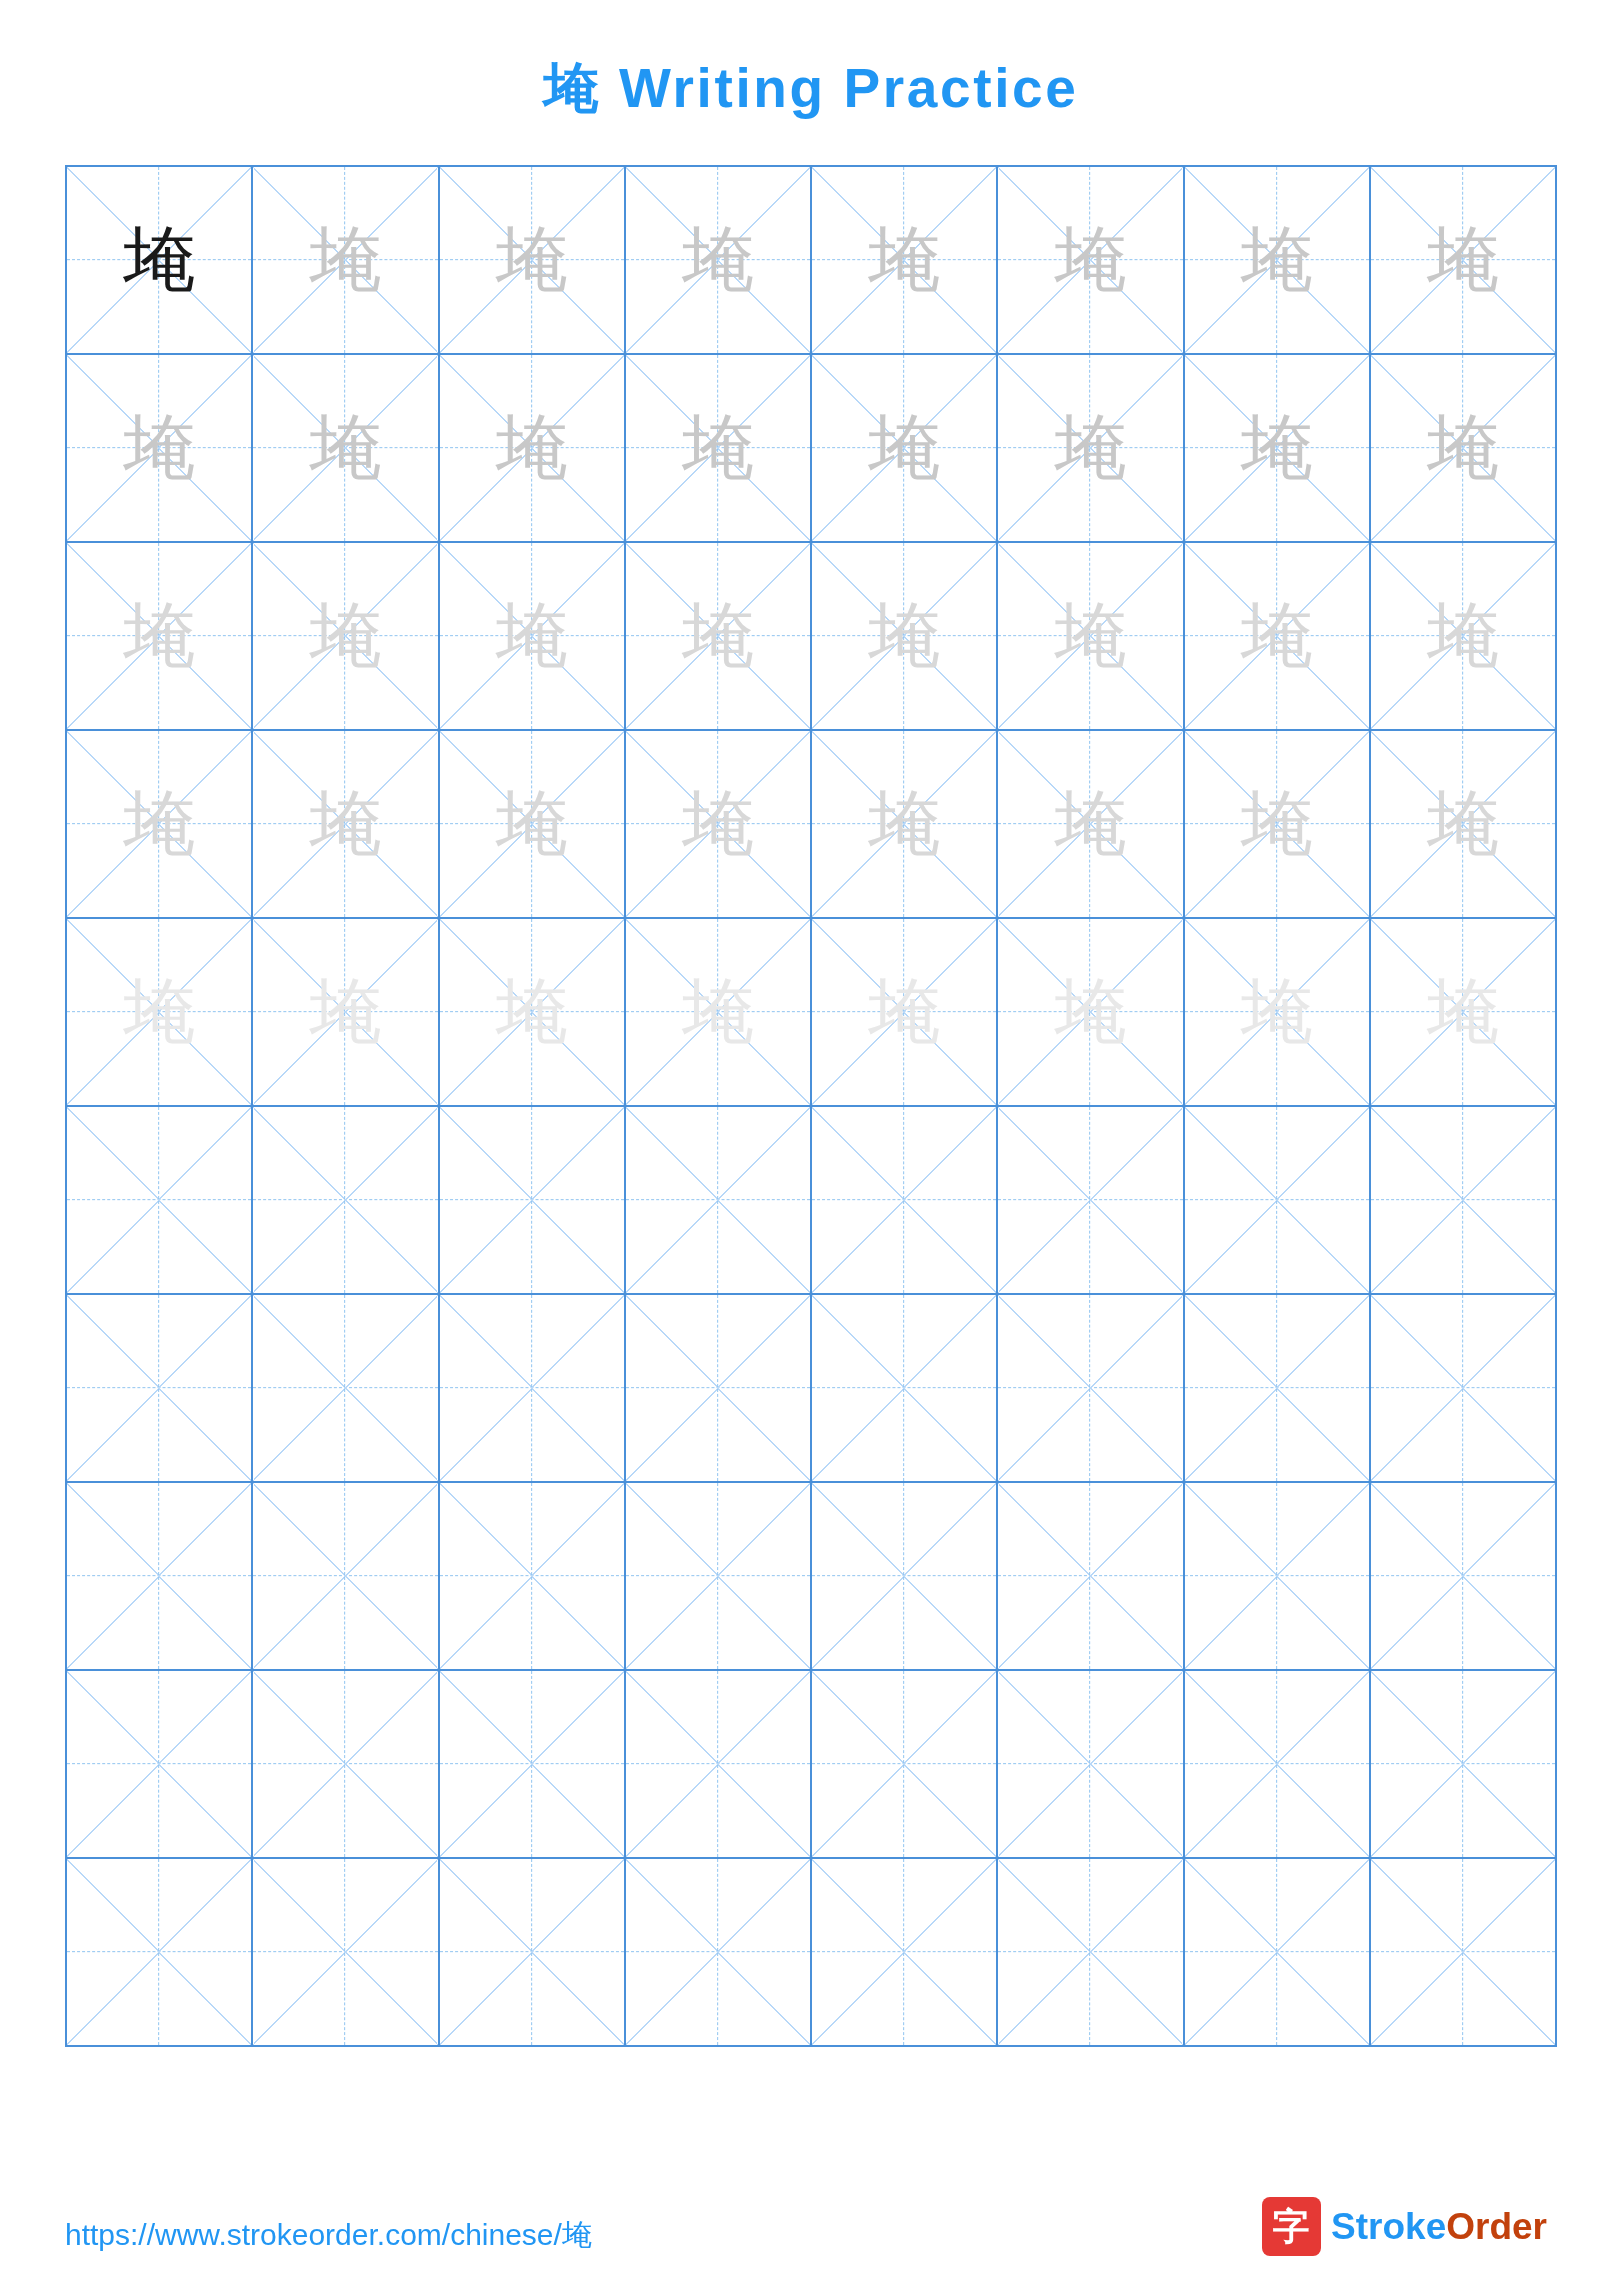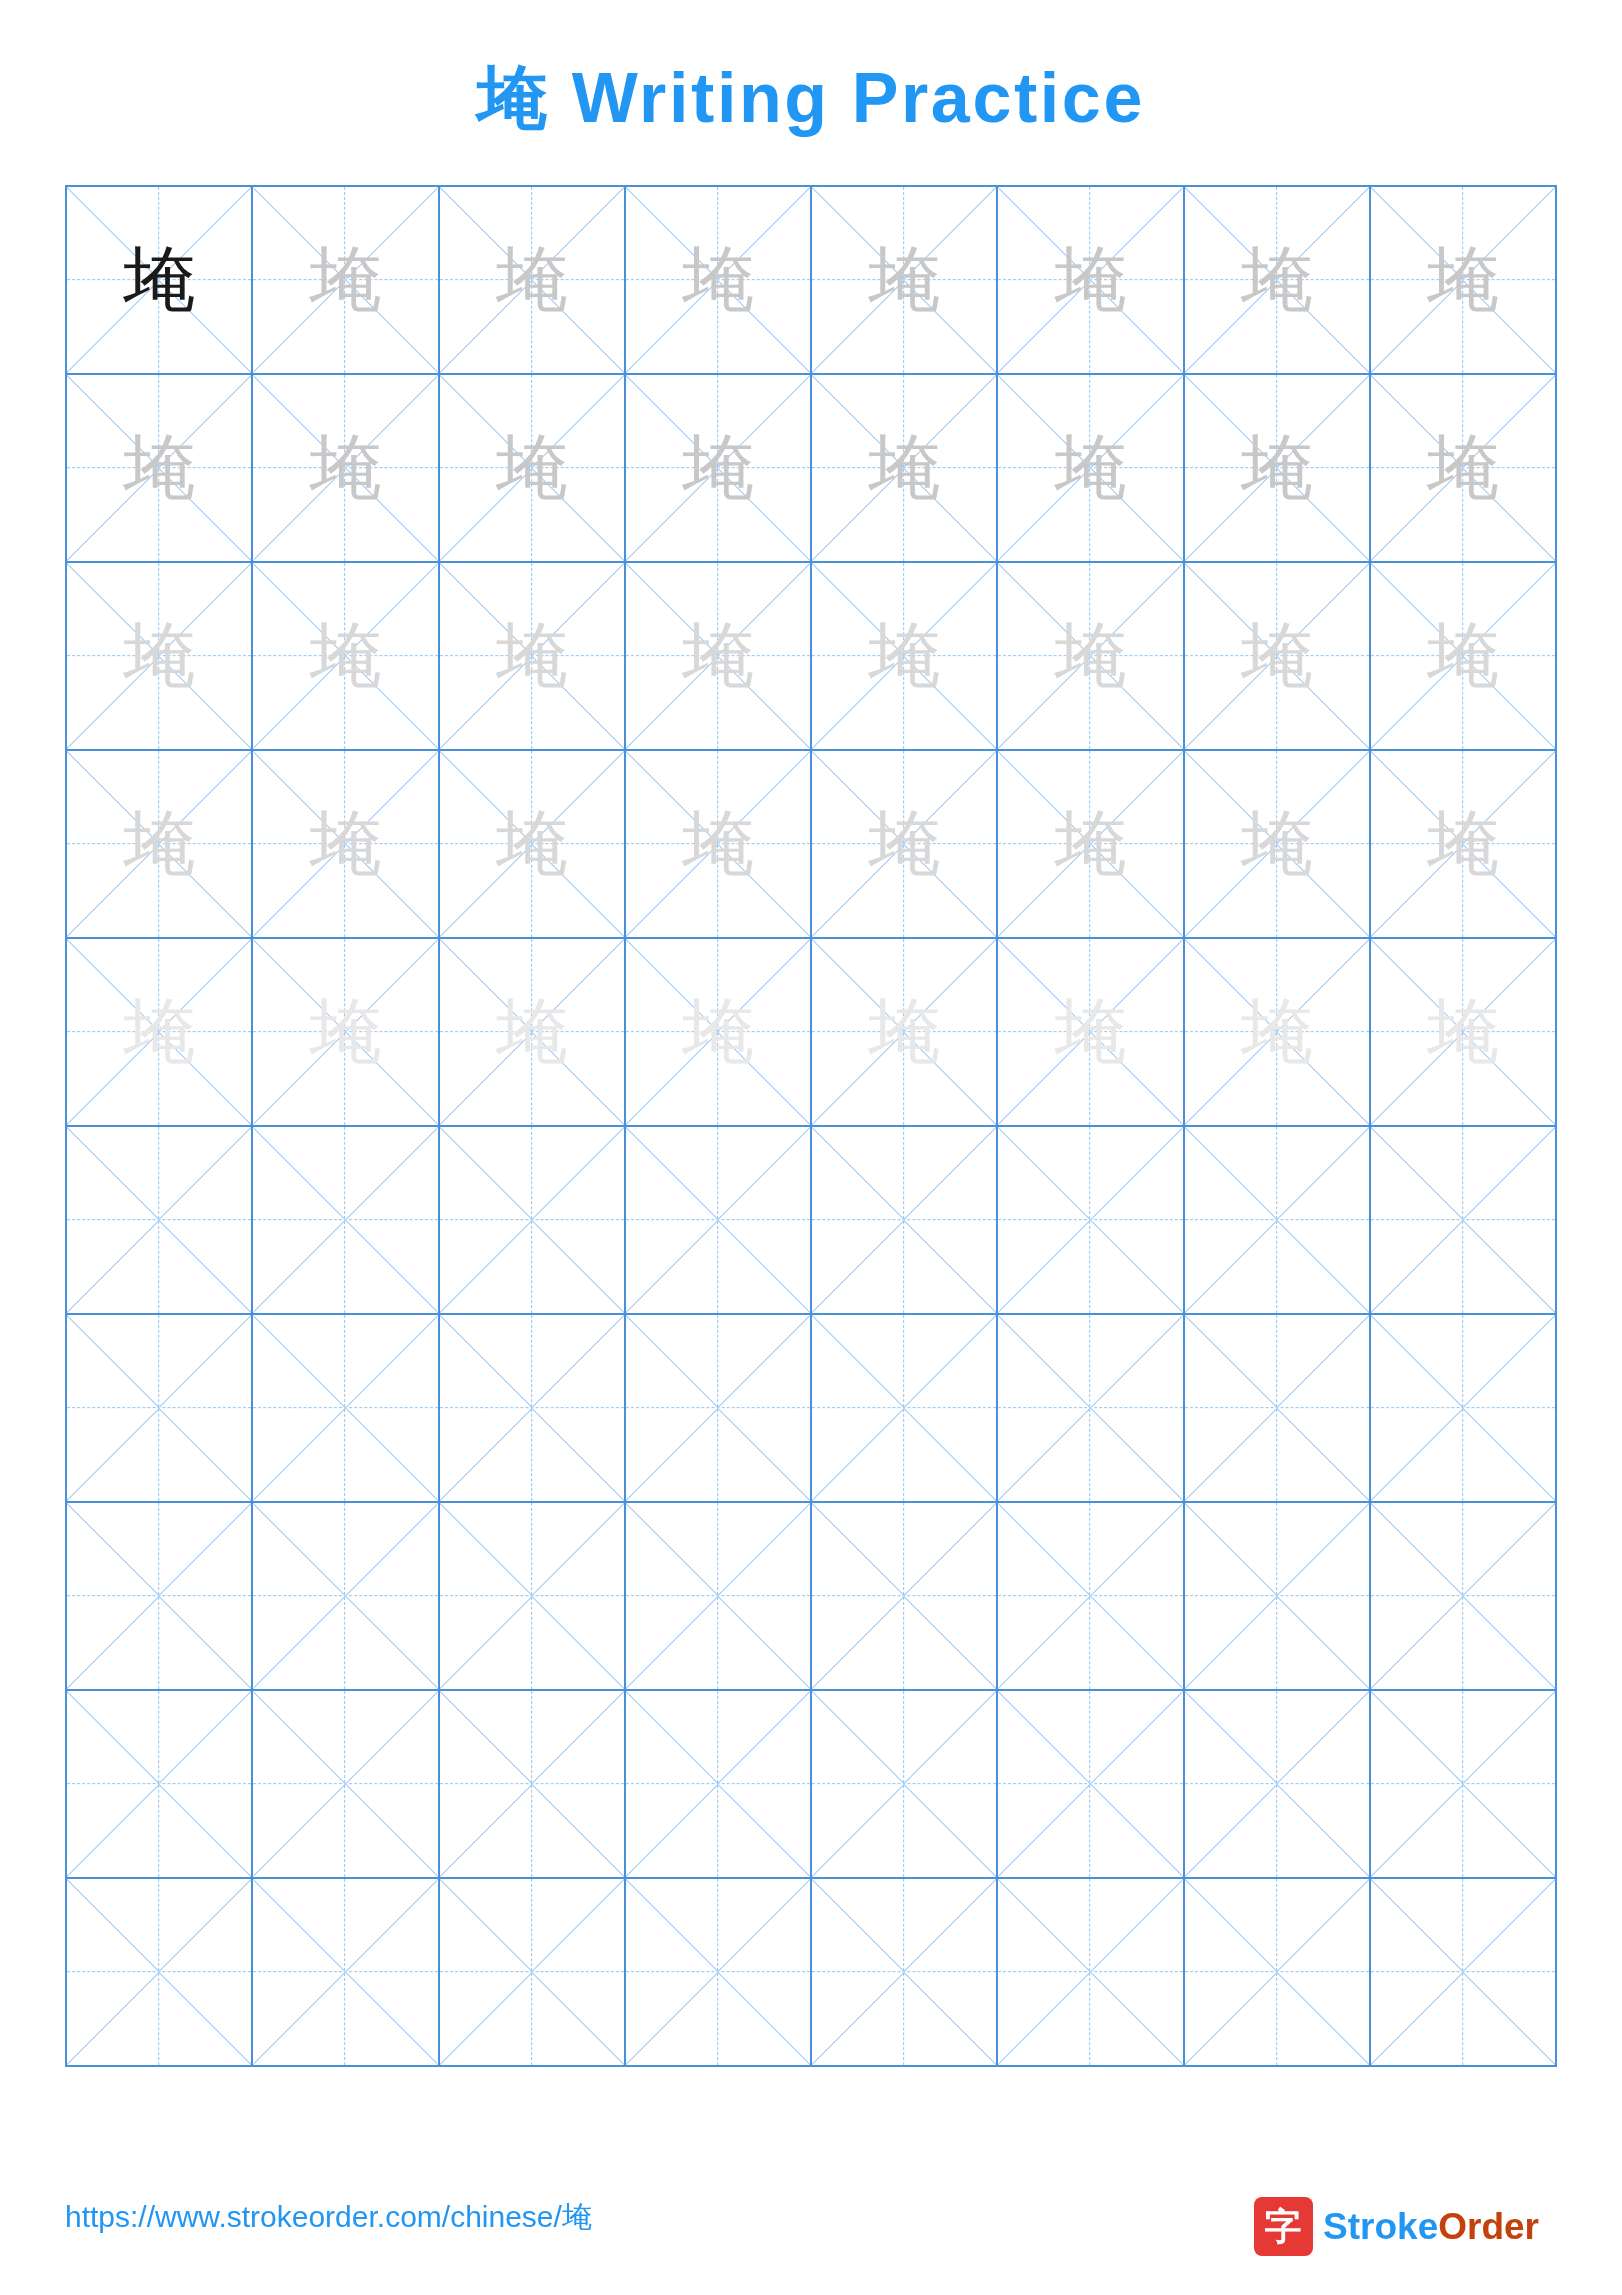--- a/index.html
+++ b/index.html
@@ -16,21 +16,21 @@
     .page-container {
       width: 100%;
       height: 100%;
       display: flex;
       flex-direction: column;
       align-items: center;
       padding: 52px 65px 39px 65px;
     }
 
     .title {
-      font-size: 70px;
+      font-size: 55px;
       font-weight: bold;
       color: #2196F3;
       text-align: center;
       margin-bottom: 39px;
       letter-spacing: 2.6px;
     }
 
     .title-char {
       color: #2196F3;
     }
@@ -161,23 +161,23 @@
       position: absolute;
       top: 0; left: 0;
       width: 100%; height: 100%;
       background: linear-gradient(to bottom left, transparent calc(50% - 0.7px), #b8d8f8 calc(50% - 0.7px), #b8d8f8 calc(50% + 0.7px), transparent calc(50% + 0.7px));
     }
 
     .footer {
       position: absolute;
       bottom: 39px;
       left: 0;
-      right: 18px;
-      display: flex;
-      align-items: flex-start;
+      right: 10px;
+      display: flex;
+      align-items: flex-end;
       justify-content: space-between;
       padding: 0 65px;
     }
 
     .footer-url {
       font-size: 30px;
       color: #2196F3;
     }
 
     .footer-brand {

